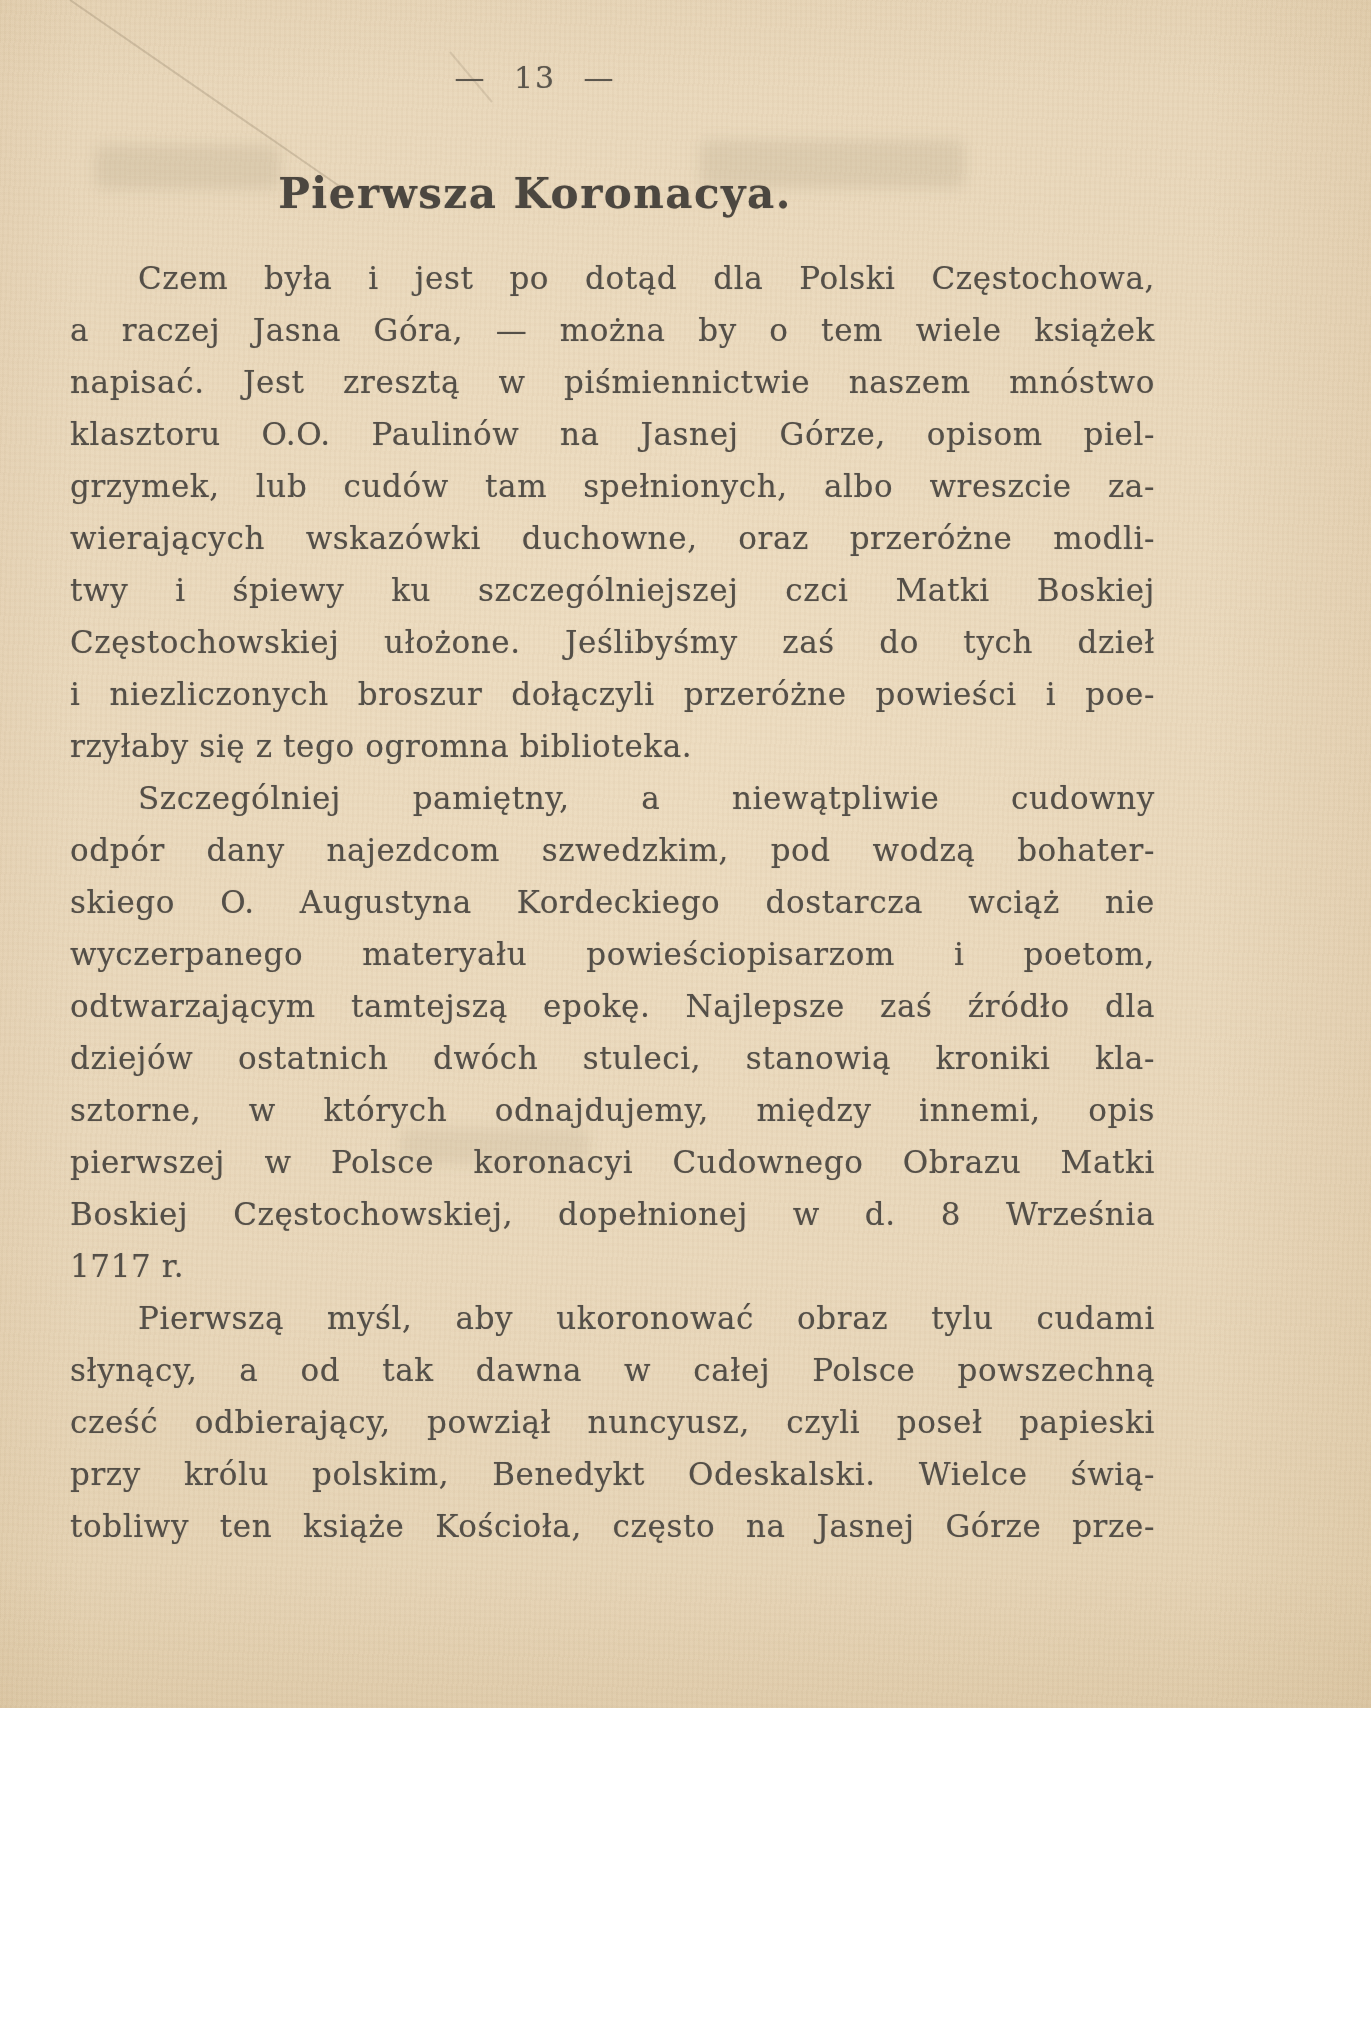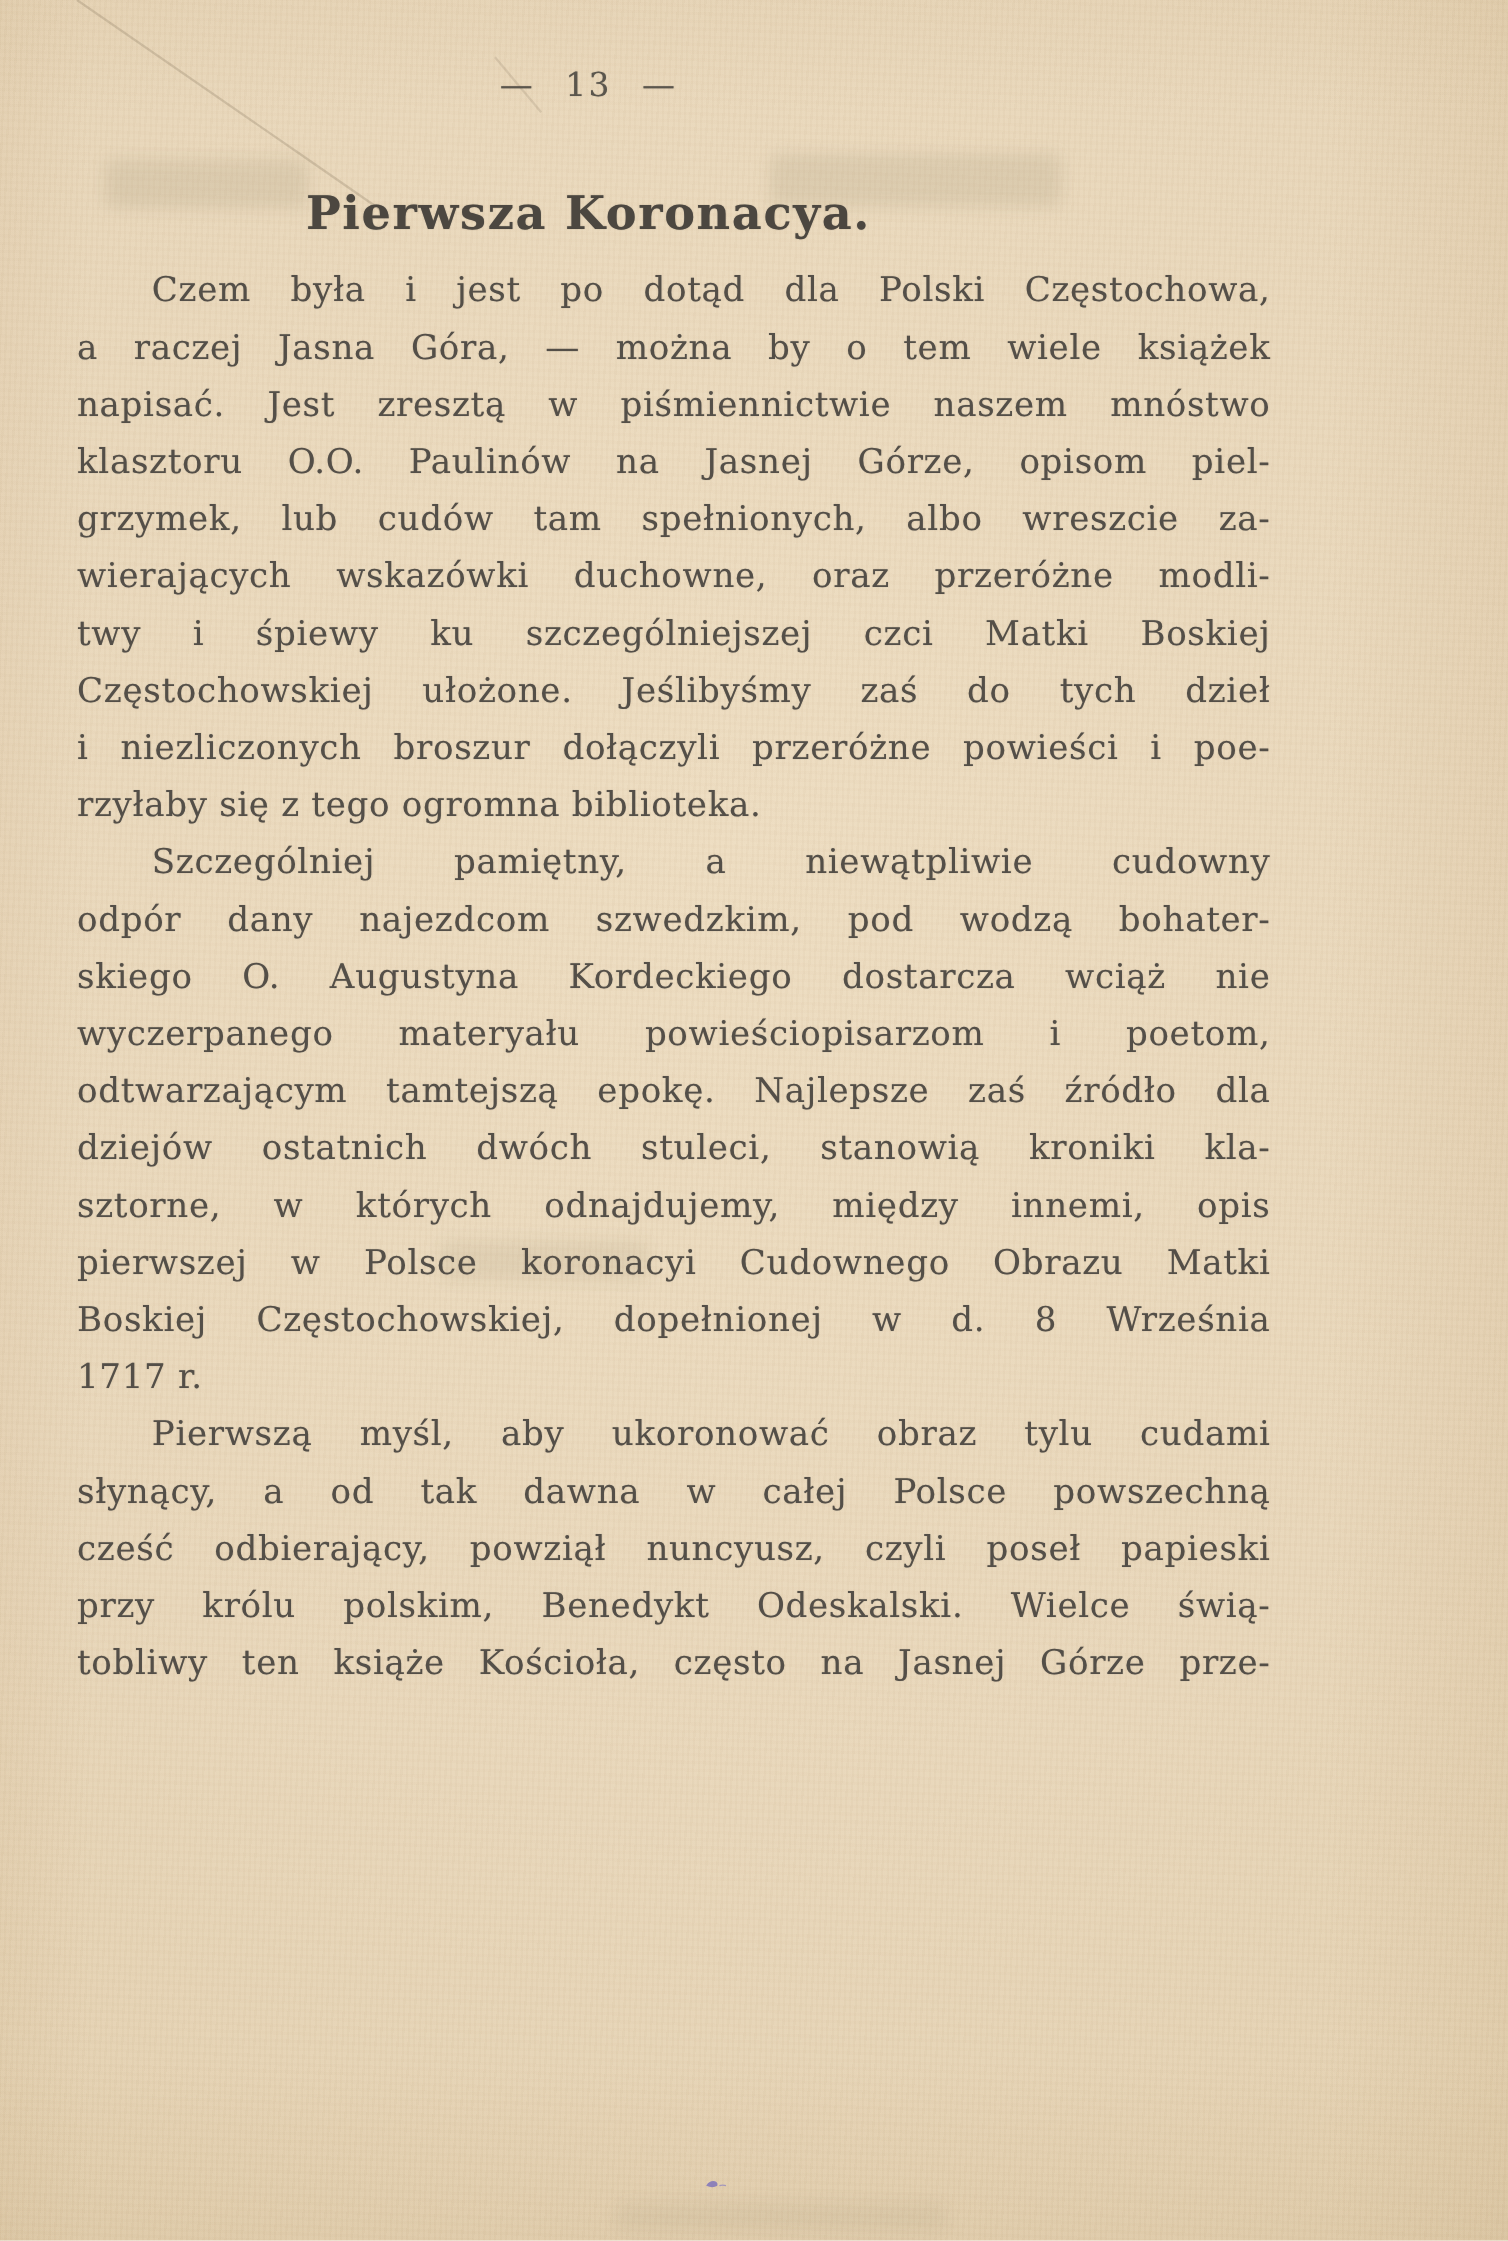--- a/index.html
+++ b/index.html
@@ -6,21 +6,21 @@
     margin: 0;
     padding: 0;
     width: 1371px;
     height: 2037px;
     overflow: hidden;
     font-family: "DejaVu Serif", "Liberation Serif", serif;
   }
   .page {
     position: relative;
     width: 1371px;
-    height: 2037px;
+    height: 1708px;
     background:
       linear-gradient(to right, rgba(190,160,120,0.10) 0%, rgba(190,160,120,0) 6%, rgba(190,160,120,0) 88%, rgba(198,170,128,0.16) 100%),
       linear-gradient(to bottom, rgba(205,180,140,0.10) 0%, rgba(205,180,140,0) 5%, rgba(205,180,140,0) 92%, rgba(190,160,118,0.14) 100%),
       radial-gradient(ellipse 120% 90% at 48% 38%, #eddcc0 0%, #e8d6b9 48%, #e2cfae 82%, #dcc7a4 100%);
     overflow: hidden;
   }
   
   .page::after {
     content: "";
     position: absolute;
@@ -50,21 +50,21 @@
   }
   .chapter-title {
     margin-top: 74px;
     font-size: 42px;
     font-weight: bold;
     color: #4c4740;
     letter-spacing: 1.5px;
     text-shadow: 0 0 1px rgba(76,71,64,0.5);
   }
   .body-text {
-    margin-top: 20px;
+    margin-top: 34px;
     font-size: 31px;
     line-height: 52px;
     color: #544f48;
     letter-spacing: 0.6px;
     text-shadow: 0 0 1px rgba(84,79,72,0.4);
   }
   .line {
     text-align: justify;
     text-align-last: justify;
     white-space: normal;

